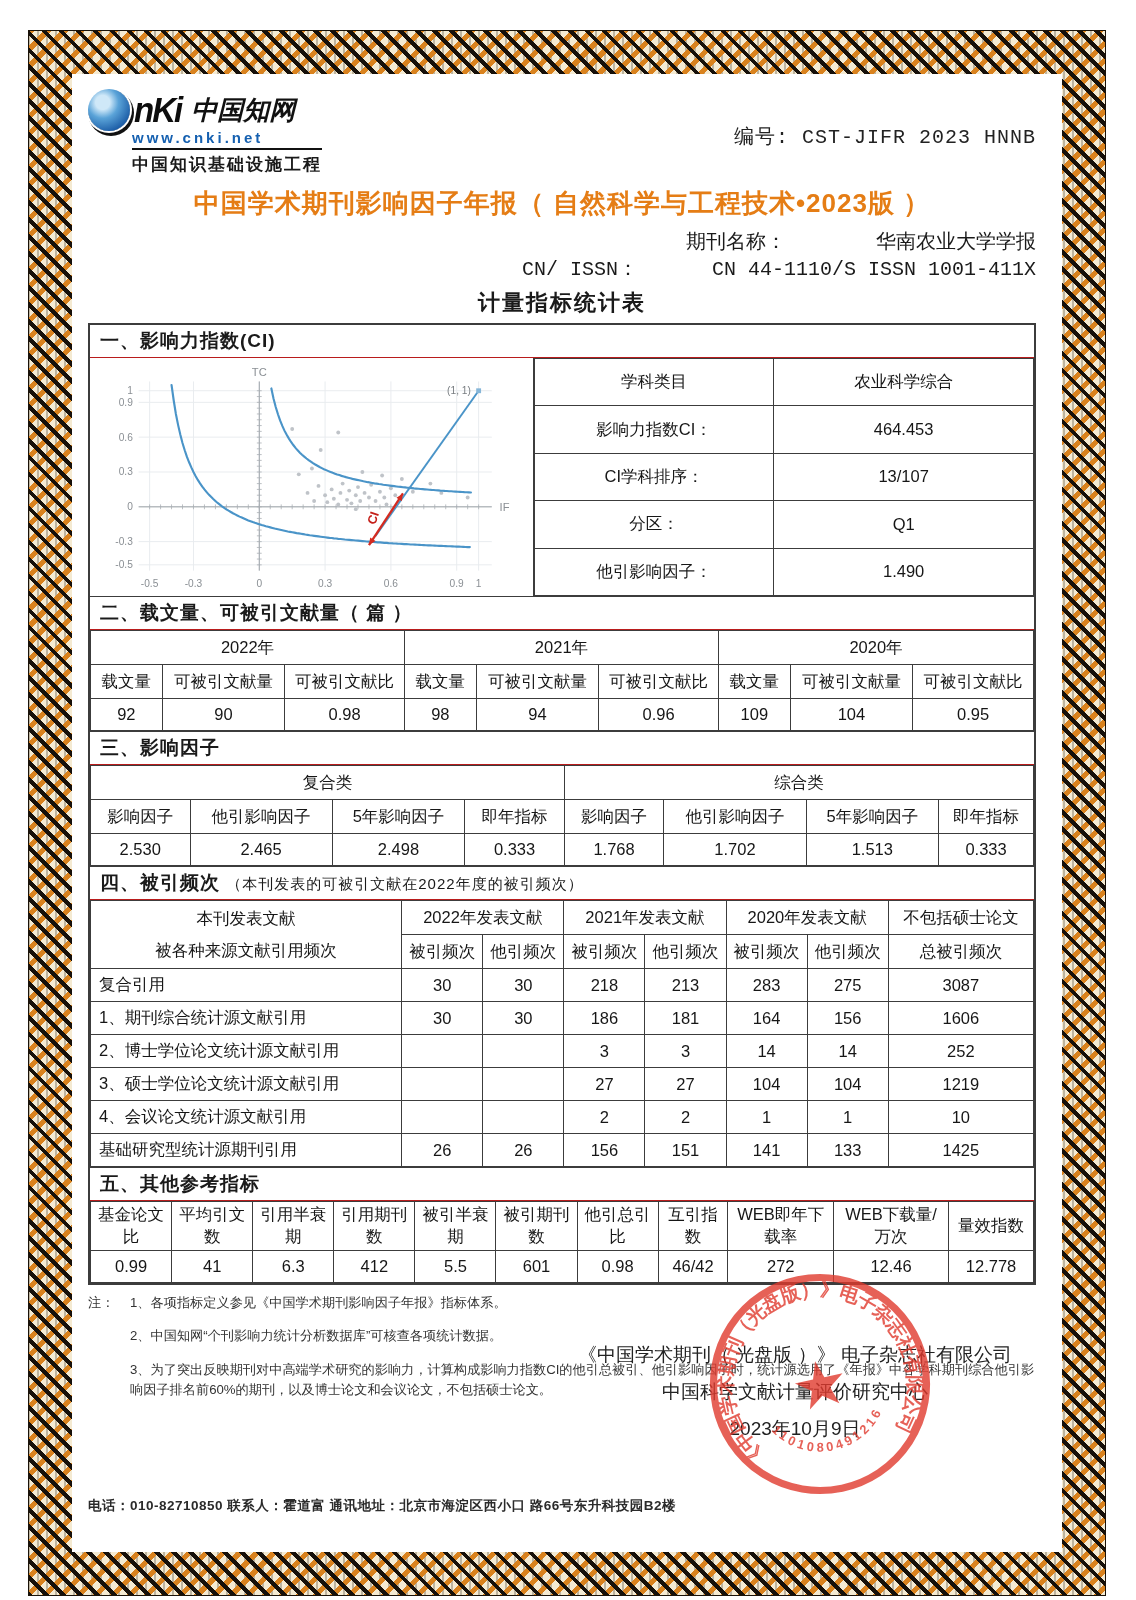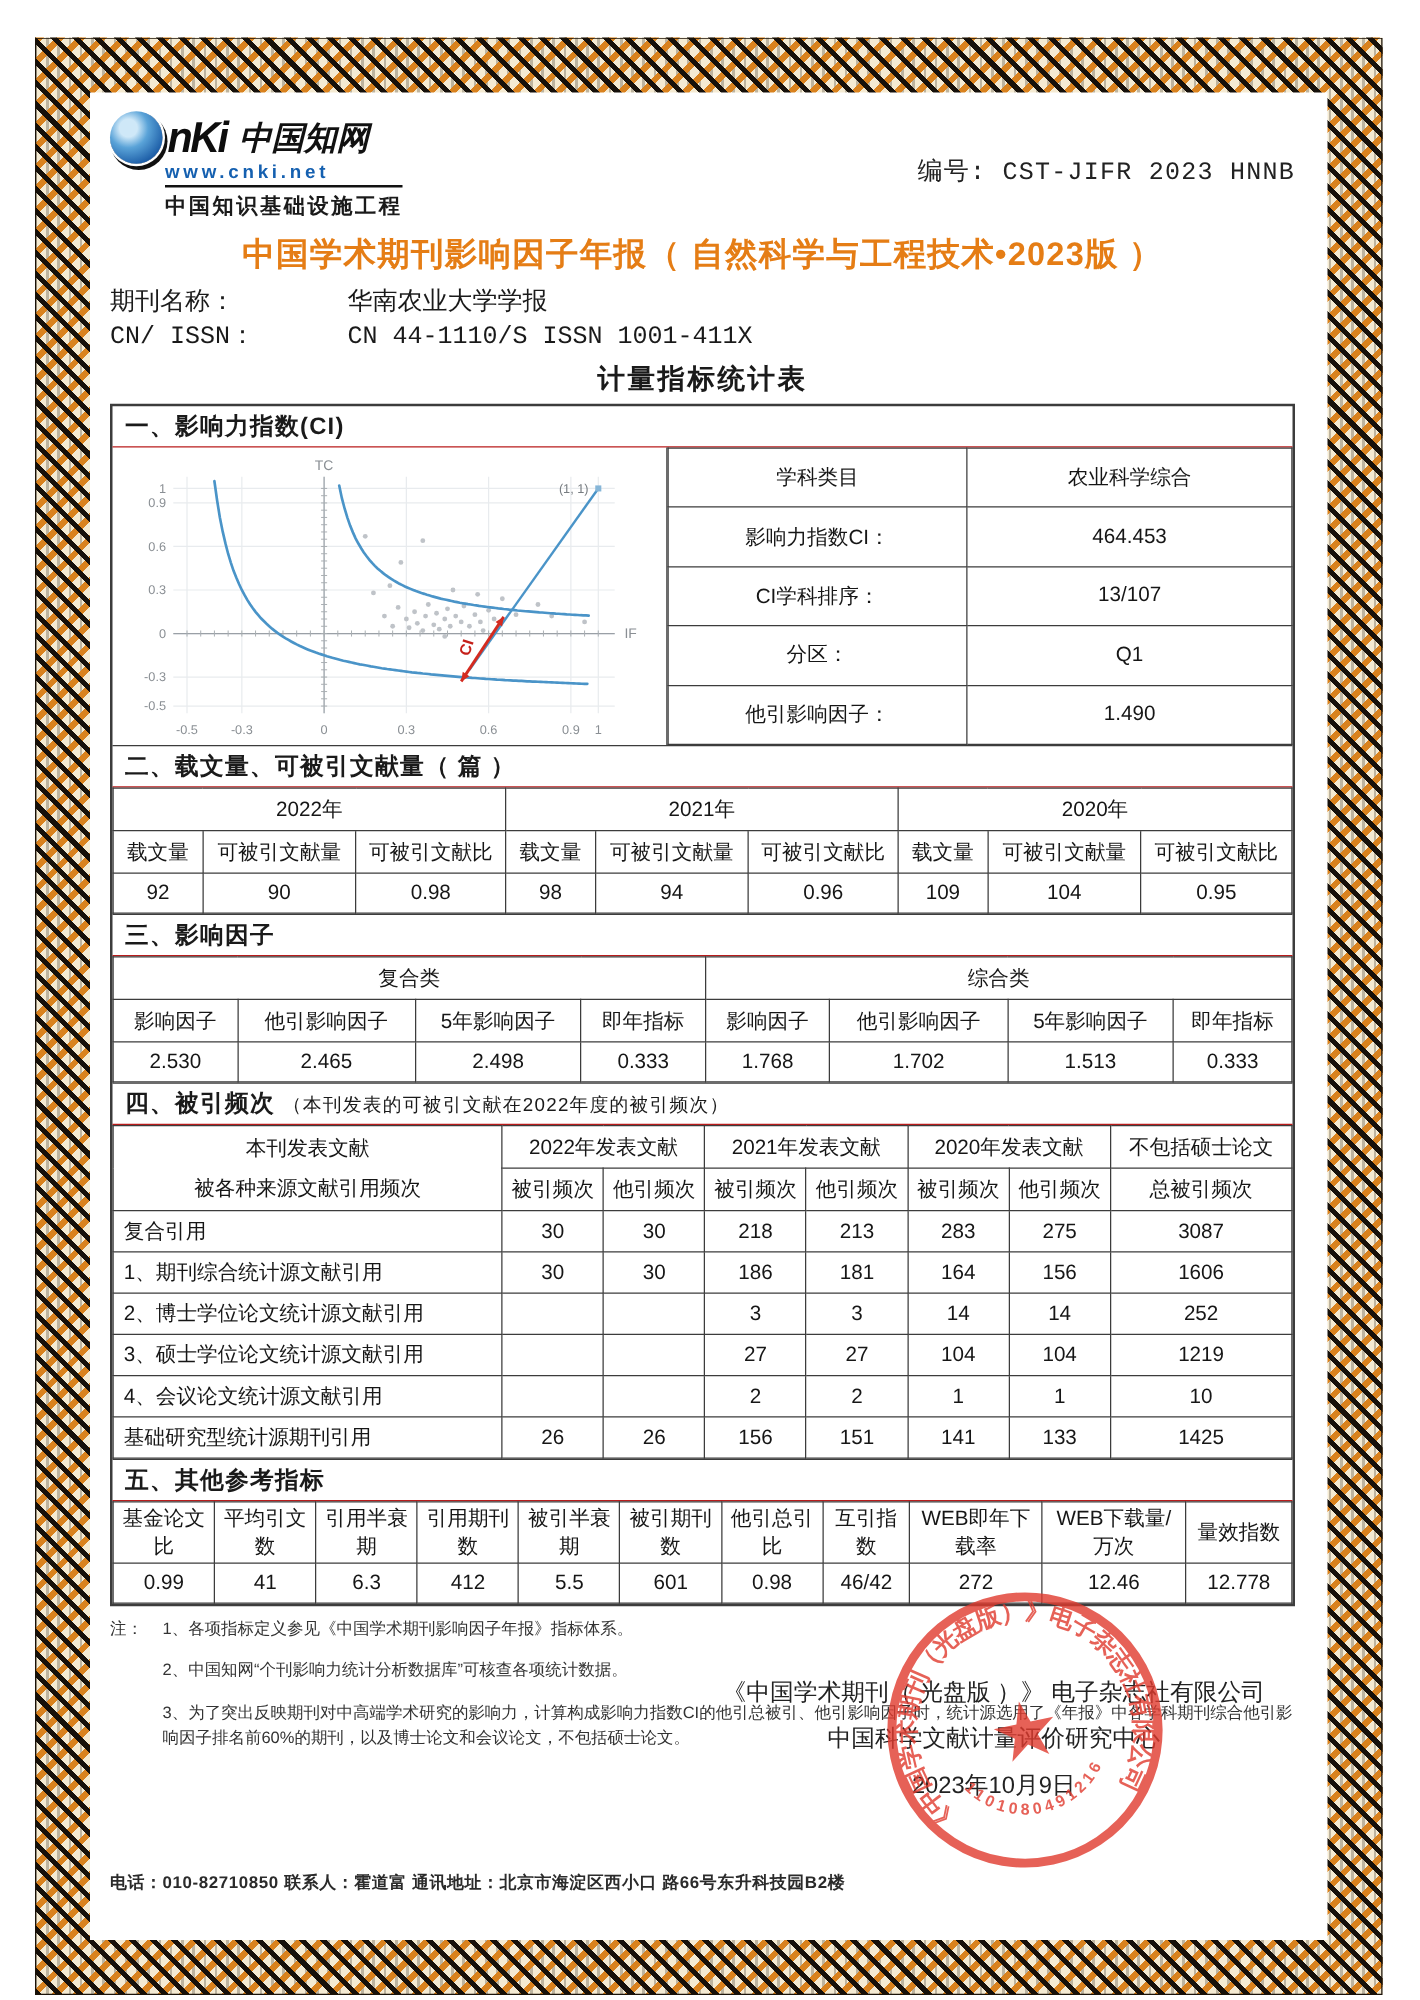--- a/index.html
+++ b/index.html
@@ -26,21 +26,21 @@
     box-shadow:0 0 0 2px #fff, 2px 3px 0 2px #111;}
   .cnki-latin{font-size:33px;font-weight:bold;letter-spacing:-2px;color:#0d0d0d;transform:scaleY(1.05);}
   .cnki-script{font-size:26px;font-weight:bold;font-family:"DejaVu Serif","Liberation Serif",serif;color:#111;margin-left:6px;}
   .logo-url{font-size:15px;font-weight:bold;letter-spacing:3px;color:#1560b0;margin:-2px 0 2px 44px;}
   .logo-slogan{font-size:17px;font-weight:bold;letter-spacing:2px;border-top:2px solid #111;padding-top:3px;width:fit-content;margin-left:44px;}
   .serial{font-size:20px;letter-spacing:1px;color:#222;padding-bottom:26px;font-family:"Liberation Mono","DejaVu Sans Mono",monospace;}
 
   .title{margin-top:10px;text-align:center;font-size:26px;font-weight:bold;color:#e57d15;letter-spacing:1px;}
 
   .journal-info{margin-top:8px;font-size:20px;line-height:27px;font-family:"Liberation Mono","DejaVu Sans Mono",monospace;}
-  .journal-info .row{display:flex;}
+  .journal-info .row{display:flex;justify-content:flex-end;}
   .journal-info .lab{width:190px;}
   .stats-title{margin-top:5px;text-align:center;font-size:22px;font-weight:bold;letter-spacing:2px;}
 
   
   .main-box{margin-top:5px;border:2px solid #3c3c3c;}
   .sec-title{font-size:19px;font-weight:bold;padding:3px 10px;border-top:1px solid #3c3c3c;border-bottom:1px solid #b91c1c;letter-spacing:1px;}
   .main-box > .sec-title:first-child{border-top:none;}
   .sec-sub{font-size:15px;font-weight:normal;}
   table{width:100%;border-collapse:collapse;table-layout:fixed;}
   td,th{border:1px solid #3c3c3c;text-align:center;font-size:16.5px;font-weight:normal;padding:2px 3px;color:#161616;overflow:hidden;}

